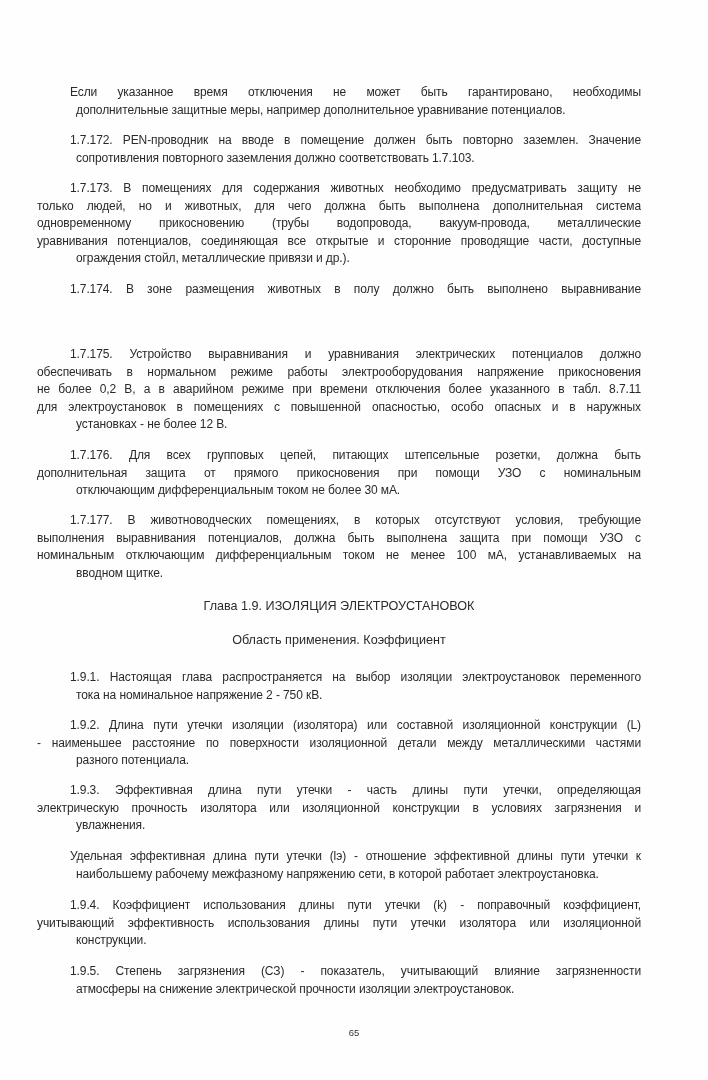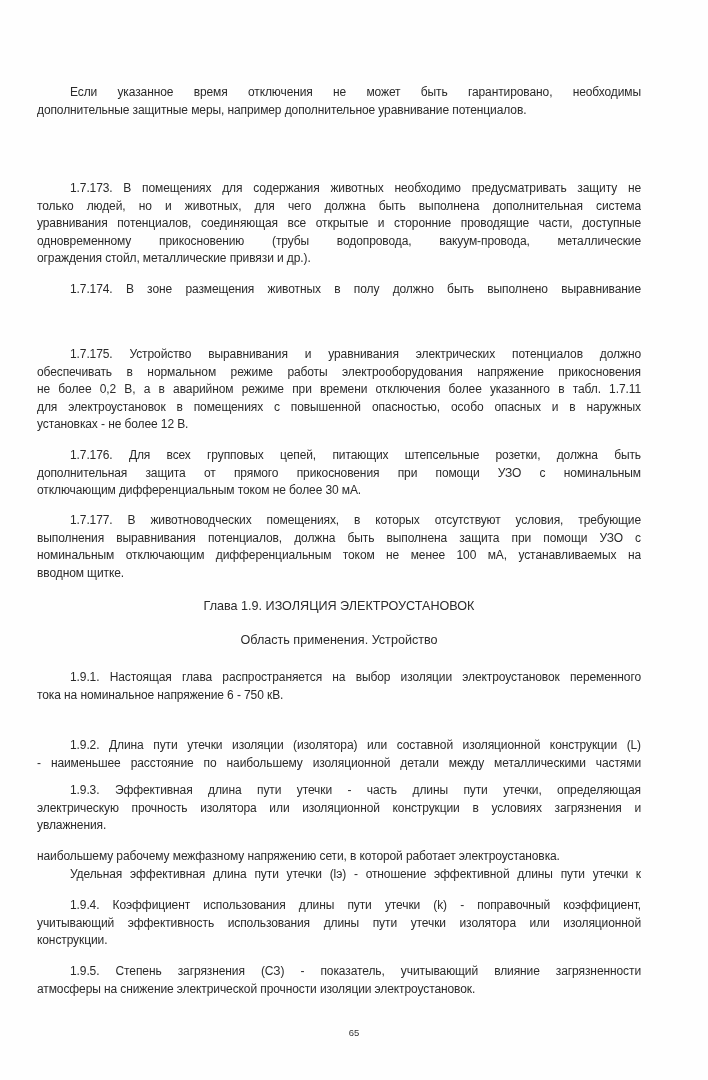--- a/index.html
+++ b/index.html
@@ -36,20 +36,21 @@
       white-space: nowrap;
       text-align: justify;
       text-align-last: justify;
       overflow: hidden;
     }
     .line.first {
       padding-left: 33px;
     }
     .line.last {
       text-align-last: left;
+      margin-left: 39px;
     }
     .heading {
       position: absolute;
       left: 37px;
       width: 604px;
       text-align: center;
       font-size: 12.6px;
       line-height: 17.6px;
       white-space: nowrap;
     }
@@ -66,76 +67,81 @@
 </head>
 <body>
 
 <div class="page">
 
   <div class="para" style="top:84px">
     <span class="line first">Если указанное время отключения не может быть гарантировано, необходимы</span>
     <span class="line last">дополнительные защитные меры, например дополнительное уравнивание потенциалов.</span>
   </div>
 
+  <div class="para" style="top:132px">
+    <span class="line first">1.7.172. PEN-проводник на вводе в помещение должен быть повторно заземлен. Значение</span>
+    <span class="line last">сопротивления повторного заземления должно соответствовать 1.7.103.</span>
+  </div>
 
   <div class="para" style="top:180px">
     <span class="line first">1.7.173. В помещениях для содержания животных необходимо предусматривать защиту не</span>
     <span class="line">только людей, но и животных, для чего должна быть выполнена дополнительная система</span>
+    <span class="line">одновременному прикосновению (трубы водопровода, вакуум-провода, металлические</span>
     <span class="line">уравнивания потенциалов, соединяющая все открытые и сторонние проводящие части, доступные</span>
-    <span class="line">одновременному прикосновению (трубы водопровода, вакуум-провода, металлические</span>
     <span class="line last">ограждения стойл, металлические привязи и др.).</span>
   </div>
 
   <div class="para" style="top:281px">
     <span class="line first">1.7.174. В зоне размещения животных в полу должно быть выполнено выравнивание</span>
   </div>
 
   <div class="para" style="top:346px">
     <span class="line first">1.7.175. Устройство выравнивания и уравнивания электрических потенциалов должно</span>
     <span class="line">обеспечивать в нормальном режиме работы электрооборудования напряжение прикосновения</span>
-    <span class="line">не более 0,2 В, а в аварийном режиме при времени отключения более указанного в табл. 1.7.11</span>
+    <span class="line">не более 0,2 В, а в аварийном режиме при времени отключения более указанного в табл. 8.7.11</span>
     <span class="line">для электроустановок в помещениях с повышенной опасностью, особо опасных и в наружных</span>
     <span class="line last">установках - не более 12 В.</span>
   </div>
 
   <div class="para" style="top:447px">
     <span class="line first">1.7.176. Для всех групповых цепей, питающих штепсельные розетки, должна быть</span>
     <span class="line">дополнительная защита от прямого прикосновения при помощи УЗО с номинальным</span>
     <span class="line last">отключающим дифференциальным током не более 30 мА.</span>
   </div>
 
   <div class="para" style="top:512px">
     <span class="line first">1.7.177. В животноводческих помещениях, в которых отсутствуют условия, требующие</span>
     <span class="line">выполнения выравнивания потенциалов, должна быть выполнена защита при помощи УЗО с</span>
     <span class="line">номинальным отключающим дифференциальным током не менее 100 мА, устанавливаемых на</span>
     <span class="line last">вводном щитке.</span>
   </div>
 
   <div class="heading" style="top:598px">Глава 1.9. ИЗОЛЯЦИЯ ЭЛЕКТРОУСТАНОВОК</div>
-  <div class="heading" style="top:632px">Область применения. Устройство</div>
+  <div class="heading" style="top:632px">Область применения. Коэффициент</div>
 
   <div class="para" style="top:669px">
     <span class="line first">1.9.1. Настоящая глава распространяется на выбор изоляции электроустановок переменного</span>
-    <span class="line last">тока на номинальное напряжение 6 - 750 кВ.</span>
+    <span class="line last">тока на номинальное напряжение 2 - 750 кВ.</span>
   </div>
 
-  <div class="para" style="top:737px">
+  <div class="para" style="top:717px">
     <span class="line first">1.9.2. Длина пути утечки изоляции (изолятора) или составной изоляционной конструкции (L)</span>
-    <span class="line">- наименьшее расстояние по наибольшему изоляционной детали между металлическими частями</span>
+    <span class="line">- наименьшее расстояние по поверхности изоляционной детали между металлическими частями</span>
+    <span class="line last">разного потенциала.</span>
   </div>
 
   <div class="para" style="top:782px">
     <span class="line first">1.9.3. Эффективная длина пути утечки - часть длины пути утечки, определяющая</span>
     <span class="line">электрическую прочность изолятора или изоляционной конструкции в условиях загрязнения и</span>
     <span class="line last">увлажнения.</span>
   </div>
 
   <div class="para" style="top:848px">
+    <span class="line first">Удельная эффективная длина пути утечки (lэ) - отношение эффективной длины пути утечки к</span>
     <span class="line last">наибольшему рабочему межфазному напряжению сети, в которой работает электроустановка.</span>
-    <span class="line first">Удельная эффективная длина пути утечки (lэ) - отношение эффективной длины пути утечки к</span>
   </div>
 
   <div class="para" style="top:897px">
     <span class="line first">1.9.4. Коэффициент использования длины пути утечки (k) - поправочный коэффициент,</span>
     <span class="line">учитывающий эффективность использования длины пути утечки изолятора или изоляционной</span>
     <span class="line last">конструкции.</span>
   </div>
 
   <div class="para" style="top:963px">
     <span class="line first">1.9.5. Степень загрязнения (СЗ) - показатель, учитывающий влияние загрязненности</span>

